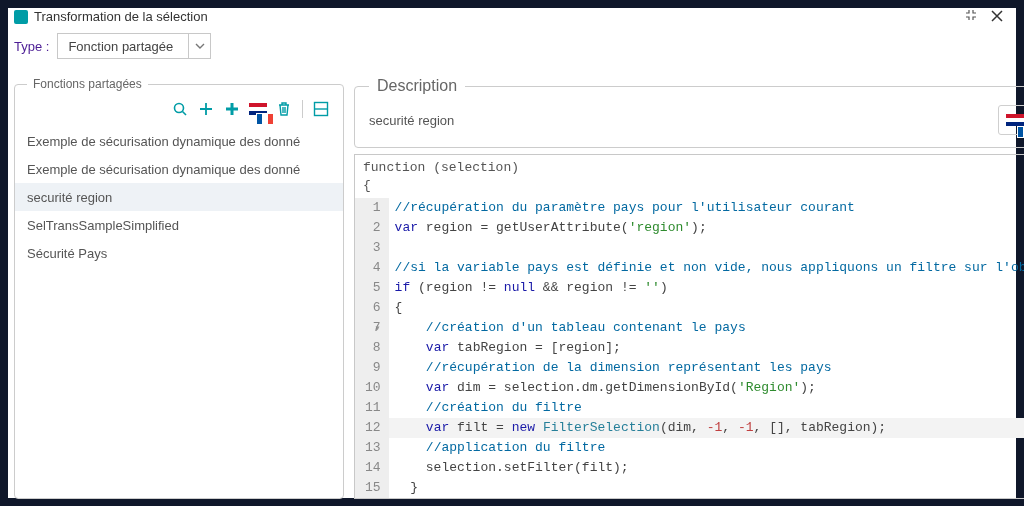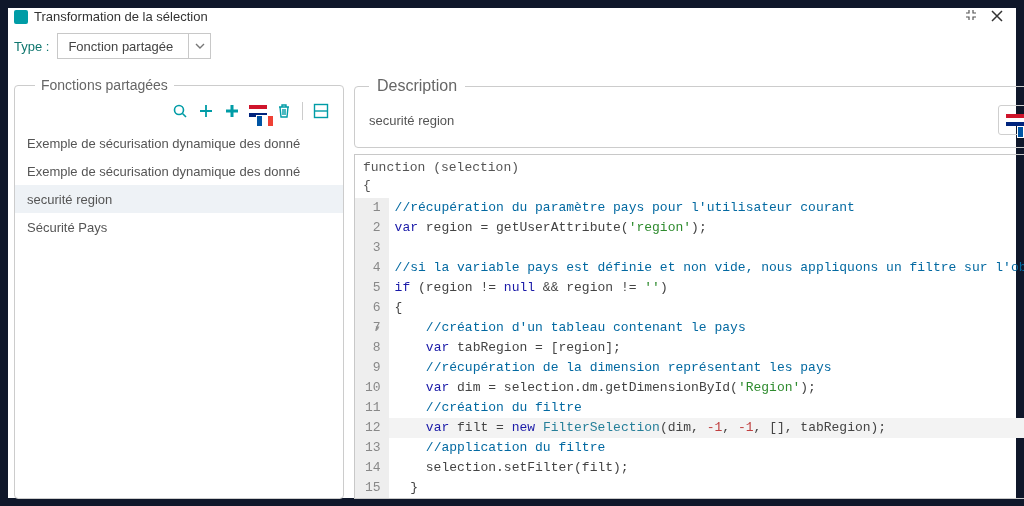--- a/index.html
+++ b/index.html
@@ -3,27 +3,27 @@
 <meta charset="utf-8">
 <style>
   * { box-sizing: border-box; }
   html,body { margin:0; padding:0; font-family: "Segoe UI", Arial, sans-serif; font-size:13px; color:#444; }
   .window { width:1024px; height:506px; border:8px solid #0f172a; position:relative; background:#fff; display:flex; flex-direction:column; }
   .titlebar { height:26px; display:flex; align-items:center; padding:0 6px; }
   .app-icon { width:14px; height:14px; background:#009ca6; border-radius:2px; margin-right:6px; display:inline-block; }
   .title-text { flex:1; font-size:13px; color:#333; font-weight:500; }
   .win-ctl { width:26px; text-align:center; color:#555; font-size:14px; cursor:pointer; }
   .typerow { padding:8px 6px 14px 6px; display:flex; align-items:center; }
-  .typerow .lbl { margin-right:8px; color:#0f766e; }
+  .typerow .lbl { margin-right:8px; color:#4c1d95; }
   .combo { display:inline-flex; align-items:center; border:1px solid #c8c8c8; height:26px; }
   .combo .combo-text { padding:0 10px; min-width:130px; }
   .combo .combo-btn { width:22px; height:100%; border-left:1px solid #c8c8c8; display:flex; align-items:center; justify-content:center; color:#777; }
   .main-area { flex:1; position:relative; padding:0 6px 6px 6px; display:flex; }
   fieldset.shared { flex:0 0 330px; border:1px solid #ccc; border-radius:4px; margin:0; padding:0; position:relative; margin-top:4px; }
-  fieldset.shared legend { margin-left:20px; padding:0 6px; color:#666; font-size:14px; }
+  fieldset.shared legend { margin-left:12px; padding:0 6px; color:#666; font-size:12px; }
   .toolbar { height:36px; display:flex; align-items:center; justify-content:flex-end; padding:0 10px; gap:2px; }
   .tbtn { width:24px; height:24px; display:flex; align-items:center; justify-content:center; cursor:pointer; color:#009ca6; }
   .tsep { width:1px; height:18px; background:#ccc; margin:0 4px; }
   .list { }
   .list-item { height:28px; display:flex; align-items:center; padding:0 12px; color:#555; cursor:pointer; white-space:nowrap; overflow:hidden; text-overflow:ellipsis; }
   .list-item.selected { background:#eef2f6; }
   .right-pane { flex:1; display:flex; flex-direction:column; margin-left:10px; margin-top:4px; }
   fieldset.desc { border:1px solid #ccc; border-radius:4px; margin:0 0 6px 0; padding:0; }
   fieldset.desc legend { margin-left:14px; padding:0 8px; color:#666; font-size:16px; }
   .desc-inner { display:flex; align-items:center; padding:10px 10px 12px 14px; }
@@ -116,20 +116,21 @@
               <rect x="1.5" y="1.5" width="13" height="13" stroke="#009ca6" stroke-width="1.4" fill="none"></rect>
               <line x1="1.5" y1="8" x2="14.5" y2="8" stroke="#009ca6" stroke-width="1.4"></line>
             </svg>
         </span>
       </div>
 
       <div class="list" id="fn-list">
           <div class="list-item">Exemple de sécurisation dynamique des donné</div>
           <div class="list-item">Exemple de sécurisation dynamique des donné</div>
           <div class="list-item selected">securité region</div>
+          <div class="list-item">SelTransSampleSimplified</div>
           <div class="list-item">Sécurité Pays</div>
         </div>
     </fieldset>
 
     <div class="right-pane">
 
       <fieldset class="desc">
         <legend>Description</legend>
         <div class="desc-inner">
           <span class="desc-text">securité region</span>

